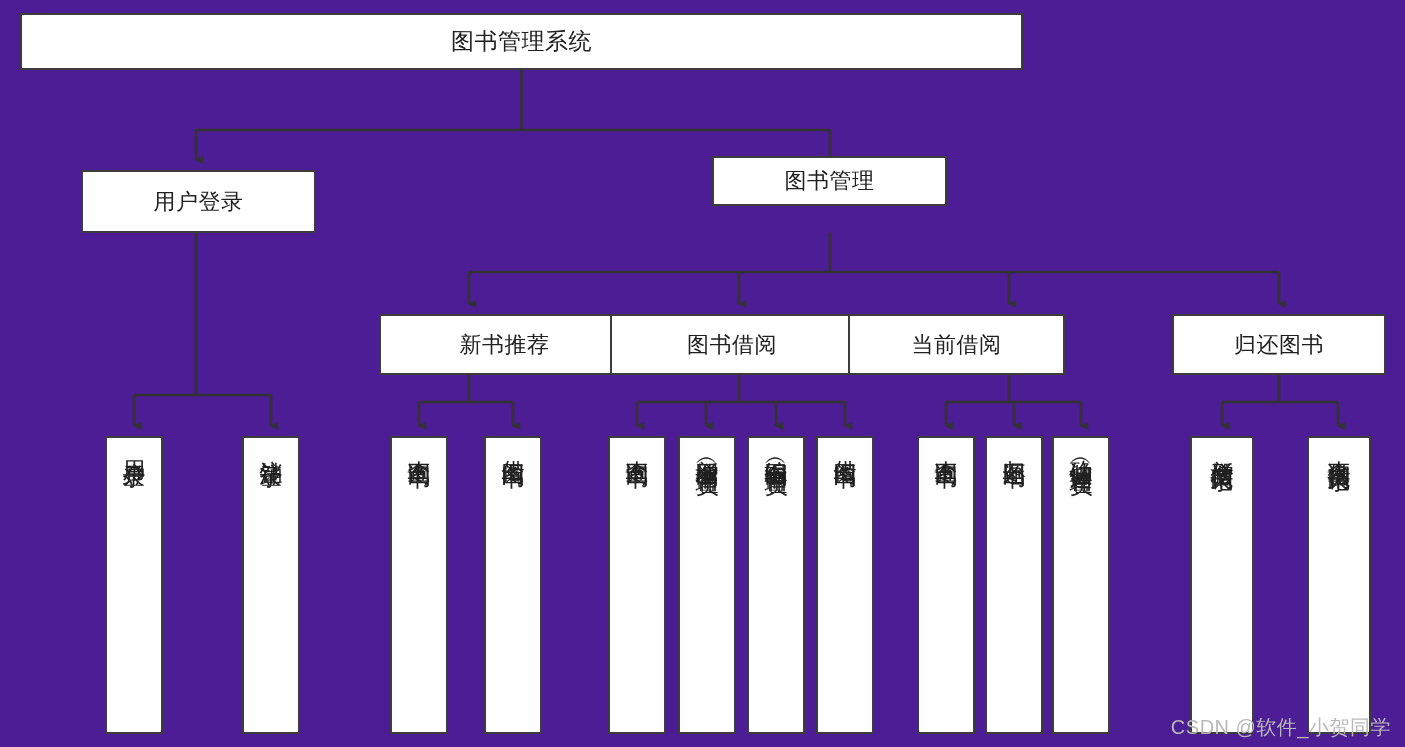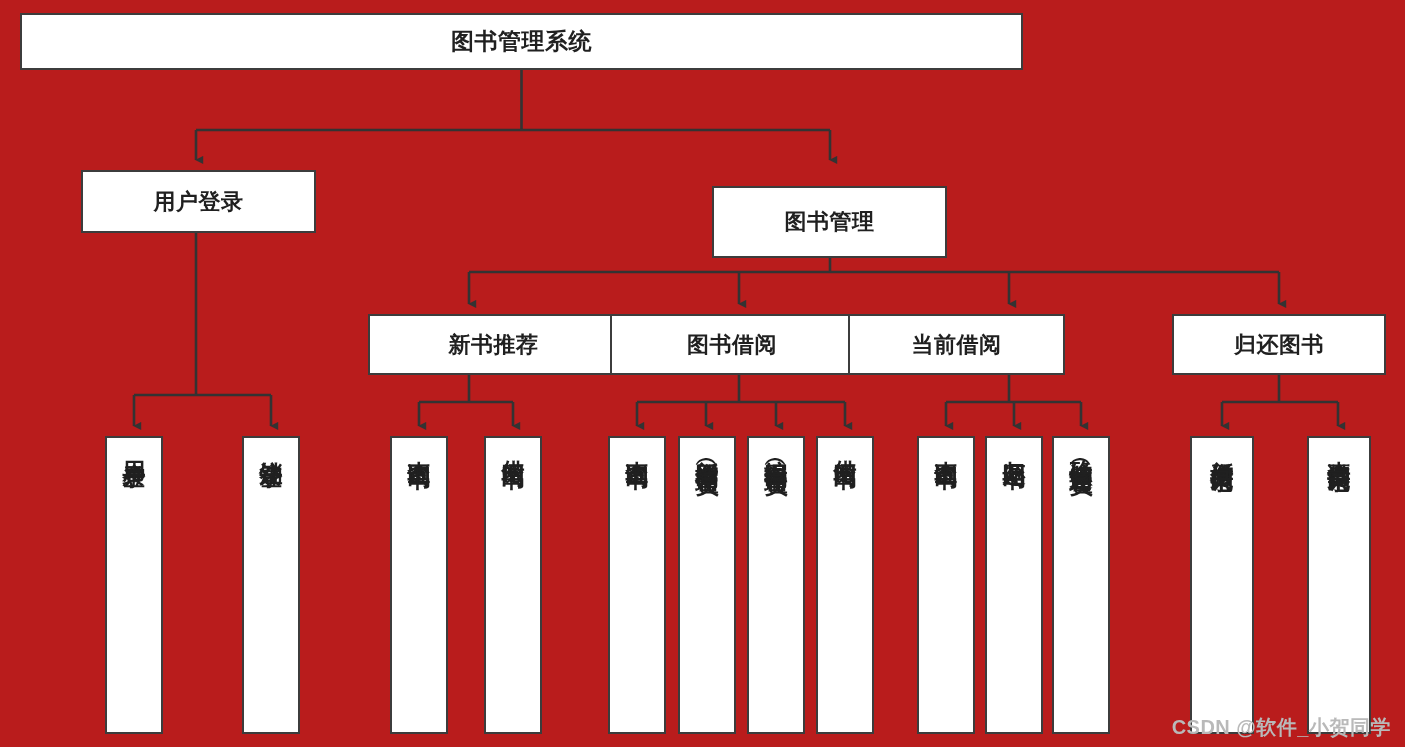--- a/index.html
+++ b/index.html
@@ -8,23 +8,22 @@
     padding: 0;
     background: #ffffff;
   }
   body {
     font-family: "Liberation Sans", "DejaVu Sans", sans-serif;
   }
   #diagram-root {
     position: relative;
     width: 1405px;
     height: 747px;
-    background: #b91c1c;
+    background: #4c1d95;
     overflow: hidden;
-    font-weight: bold;
   }
   svg.flow-svg {
     position: absolute;
     left: 0;
     top: 0;
     width: 1405px;
     height: 747px;
     display: block;
   }
   
@@ -135,25 +134,25 @@
     </g>
   </svg>
 
   <div class="node-box root horiz" style="left:20px; top:13px; width:1003px; height:57px;">
     <span class="node-label">图书管理系统</span>
   </div>
 
   <div class="node-box horiz" style="left:81px; top:170px; width:235px; height:63px;">
     <span class="node-label">用户登录</span>
   </div>
-  <div class="node-box horiz" style="left:712px; top:186px; width:235px; height:72px;">
+  <div class="node-box horiz" style="left:712px; top:156px; width:235px; height:50px;">
     <span class="node-label">图书管理</span>
   </div>
 
-  <div class="node-box horiz" style="left:368px; top:314px; width:251px; height:61px;align-items:center;">
+  <div class="node-box horiz" style="left:379px; top:314px; width:251px; height:61px;align-items:center;">
     <span class="node-label">新书推荐</span>
   </div>
   <div class="node-box horiz" style="left:610px; top:314px; width:244px; height:61px;">
     <span class="node-label">图书借阅</span>
   </div>
   <div class="node-box horiz" style="left:848px; top:314px; width:217px; height:61px;">
     <span class="node-label">当前借阅</span>
   </div>
   <div class="node-box horiz" style="left:1172px; top:314px; width:214px; height:61px;">
     <span class="node-label">归还图书</span>

